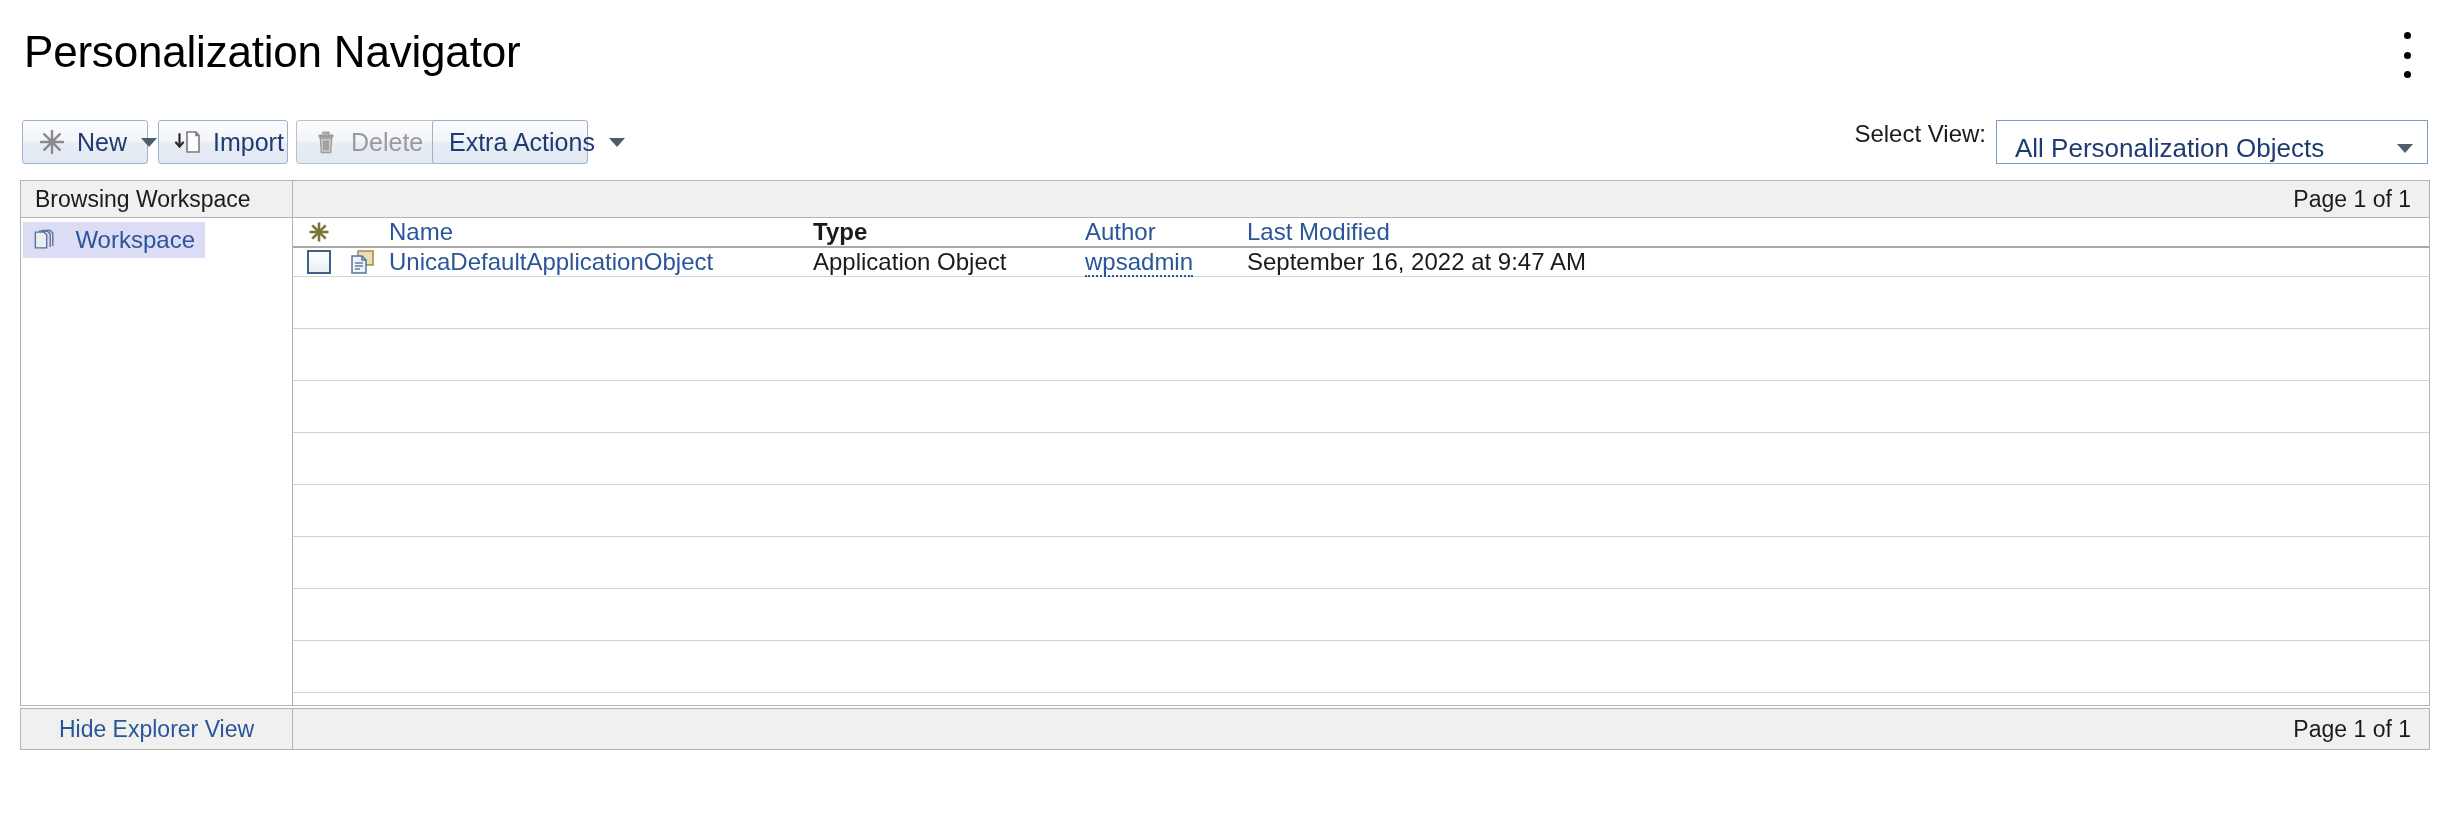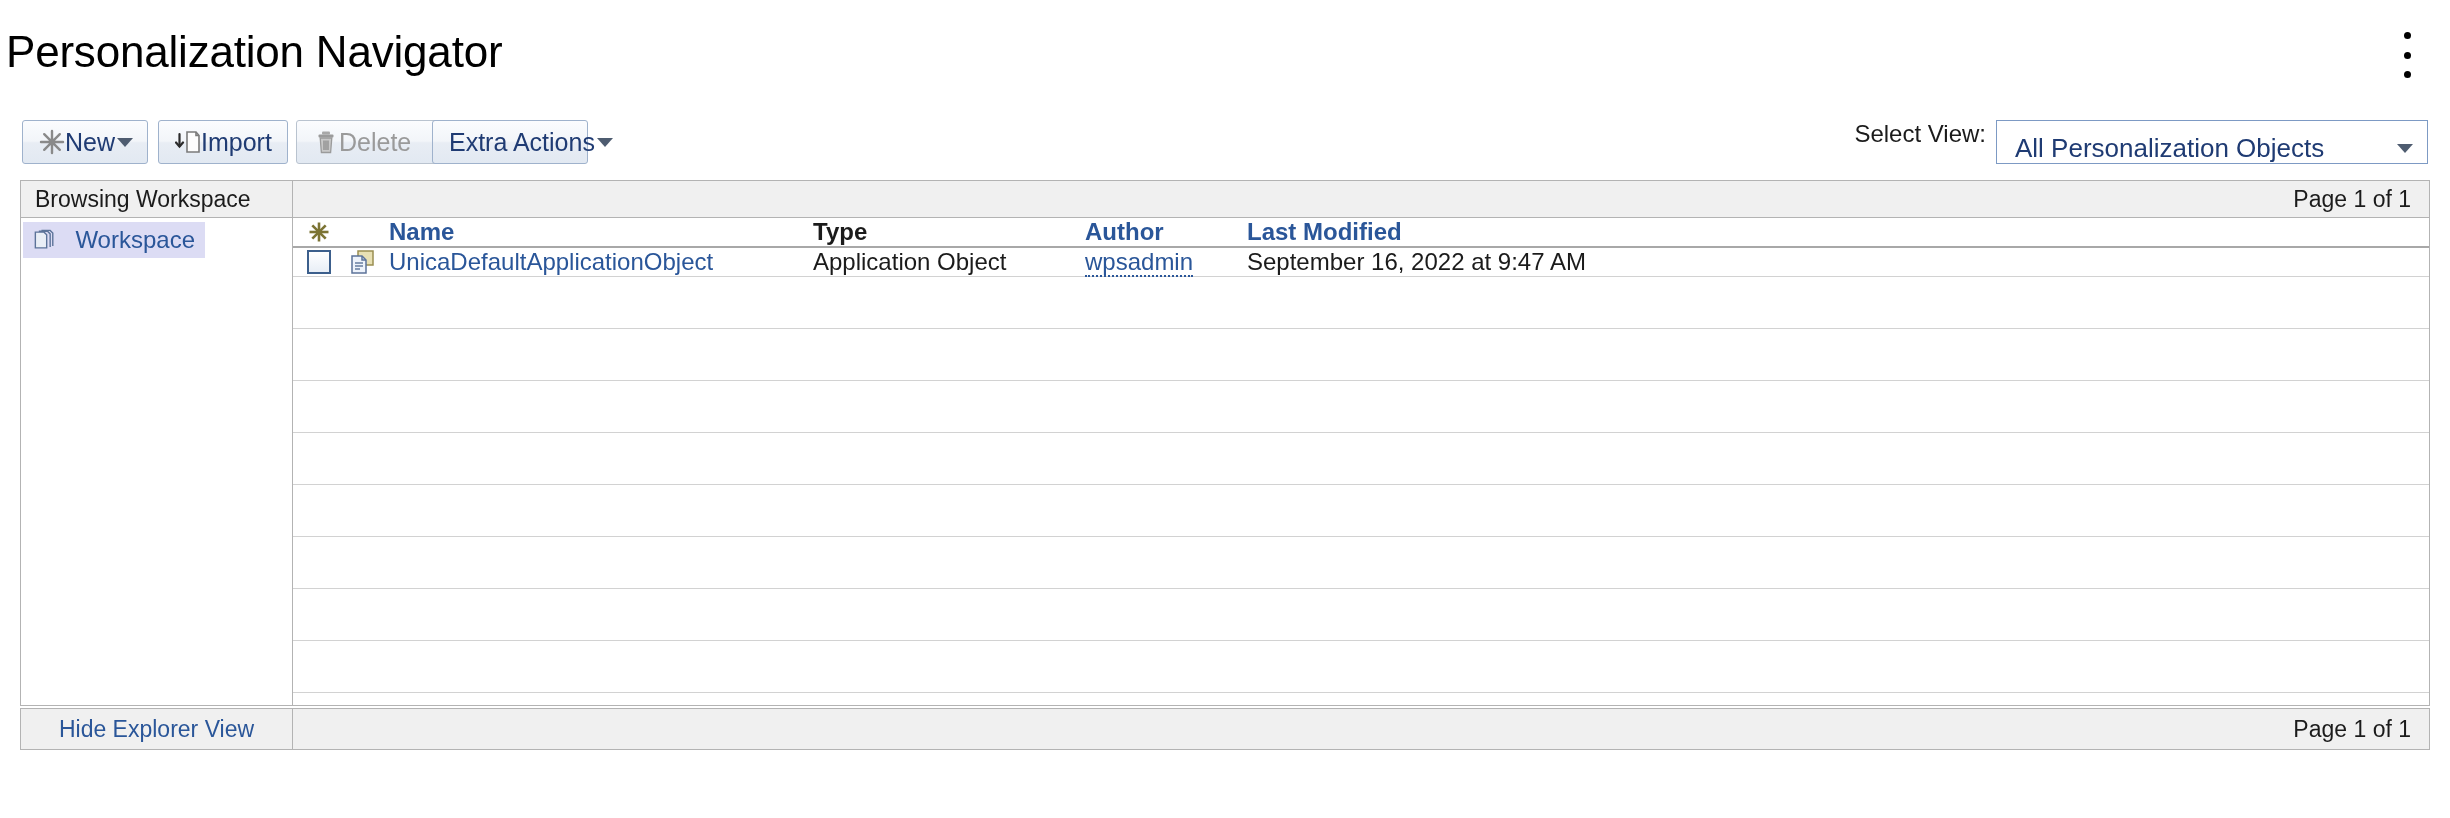--- a/index.html
+++ b/index.html
@@ -24,21 +24,21 @@
 
   
   .title-row {
     position: absolute;
     left: 0; top: 0;
     width: 2450px; height: 104px;
     display: flex;
     align-items: center;
   }
   .page-title {
-    margin-left: 6px;
+    margin-left: 24px;
     font-size: 44px;
     font-weight: 400;
     color: #000000;
     letter-spacing: -0.2px;
     line-height: 1;
     white-space: nowrap;
   }
   .kebab-menu {
     position: absolute;
     right: 26px;
@@ -64,20 +64,21 @@
     position: absolute;
     left: 0; top: 120px;
     width: 2450px; height: 48px;
   }
   .btn {
     position: absolute;
     top: 0;
     height: 44px;
     display: inline-flex;
     align-items: center;
+    gap: 12px;
     padding: 0 16px;
     border: 1px solid #9fb2cc;
     border-radius: 3px;
     background: linear-gradient(to bottom, #fbfcfe 0%, #f2f5f9 48%, #e8edf4 52%, #e2e9f2 100%);
     font-size: 25px;
     color: #1f3b73;
     cursor: pointer;
     white-space: nowrap;
     user-select: none;
   }
@@ -226,21 +227,21 @@
 
   .c-star   { width: 52px; flex: none; display: flex; justify-content: center; align-items: center; }
   .c-icon   { width: 34px; flex: none; display: flex; justify-content: center; align-items: center; }
   .c-name   { width: 434px; flex: none; padding-left: 10px; }
   .c-type   { width: 272px; flex: none; }
   .c-author { width: 162px; flex: none; }
   .c-mod    { flex: 1; }
 
   .hdr-link {
     font-size: 24px;
-    font-weight: bold;
+    font-weight: normal;
     color: #2a5699;
     cursor: pointer;
     white-space: nowrap;
   }
   .hdr-plain {
     font-size: 24px;
     font-weight: bold;
     color: #1b1b1b;
     white-space: nowrap;
   }

